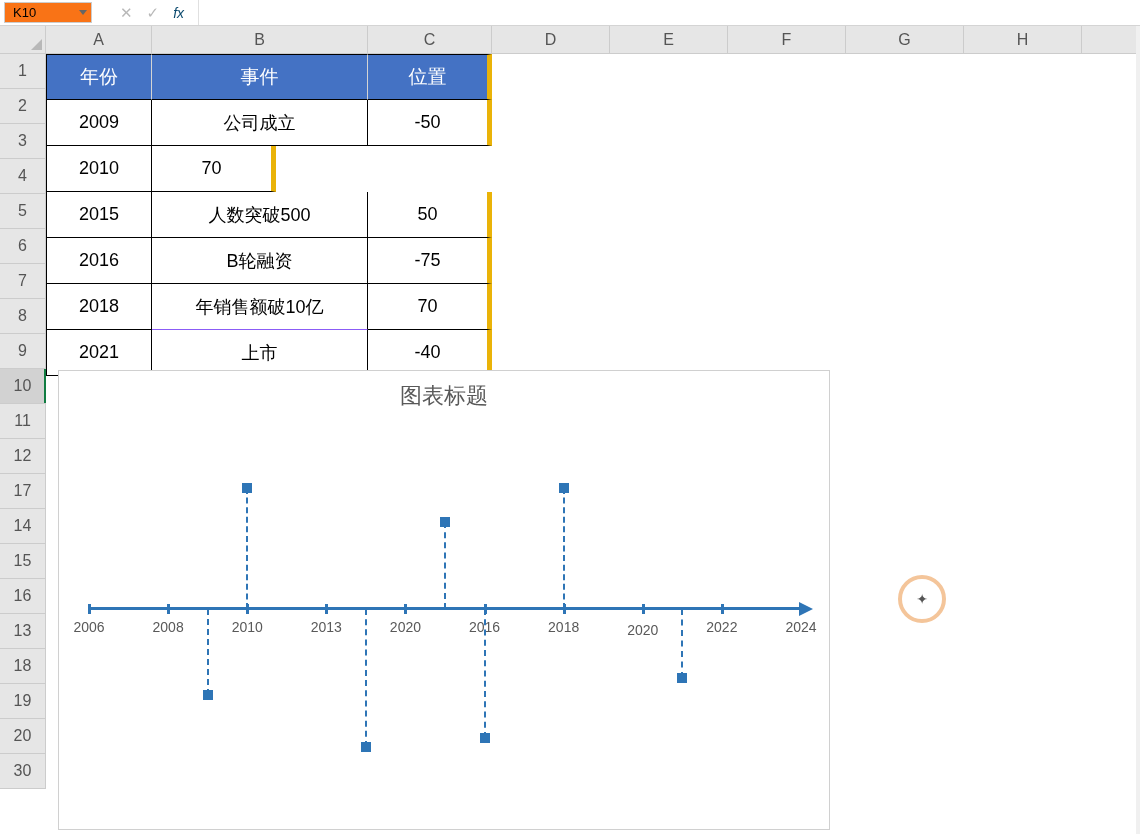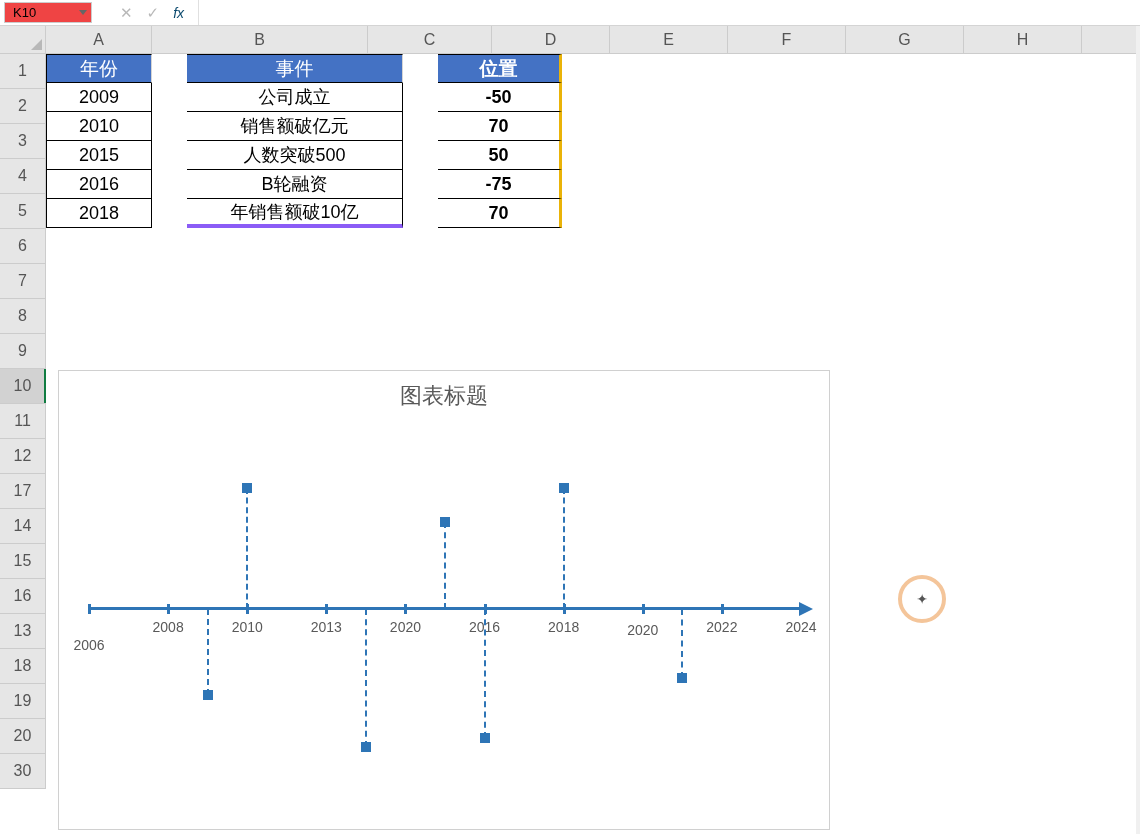--- a/index.html
+++ b/index.html
@@ -21,21 +21,21 @@
       border-bottom: 1px solid #d4d4d4;
       background: #ffffff;
     }
     .name-box {
       width: 88px;
       border: 1px solid #cccccc;
       display: flex;
       align-items: center;
       padding: 0 8px;
       font-size: 13px;
-      background: #ef4444;
+      background: #f97316;
       position: relative;
       margin: 2px 0 2px 4px;
     }
     .name-box-dropdown {
       position: absolute;
       right: 4px;
       width: 0; height: 0;
       border-left: 4px solid transparent;
       border-right: 4px solid transparent;
       border-top: 5px solid #666;
@@ -129,22 +129,21 @@
       background: #d2d2d2;
     }
 
     .cells {
       position: absolute;
       top: 54px;
       left: 46px;
     }
     .data-row {
       display: flex;
-      height: 29px;
-      gap: 35px;
+      height: 46px;
     }
     .cell {
       border-right: 1px solid #d4d4d4;
       border-bottom: 1px solid #d4d4d4;
       display: flex;
       align-items: center;
       justify-content: center;
       font-size: 18px;
       color: #000;
       background: #fff;
@@ -154,21 +153,21 @@
     .c-C { width: 124px; }
 
     .hdr-cell {
       background: #4472c4;
       color: #ffffff;
       font-size: 19px;
     }
     .tb-top { border-top: 1px solid #000; }
     .tb-bottom { border-bottom: 1px solid #000; }
     .tb-left { border-left: 1px solid #000; }
-    .tb-right { border-right: 3px solid #eab308; font-weight: bold; }
+    .tb-right { border-right: 5px solid #eab308; }
 
     
     .row-header.r10::after {
       content: "";
       position: absolute;
       right: -1px; top: 0; bottom: 0; width: 2px;
       background: #107c41;
     }
 
     
@@ -321,47 +320,51 @@
     <div class="cell c-C hdr-cell tb-right tb-top tb-bottom">位置</div>
   </div>
 
   <div class="data-row">
     <div class="cell c-A tb-left" style="border-bottom:1px solid #000;border-right:1px solid #000">2009</div>
     <div class="cell c-B" style="border-bottom:1px solid #000;border-right:1px solid #000">公司成立</div>
     <div class="cell c-C tb-right" style="border-bottom:1px solid #000">-50</div>
   </div>
   <div class="data-row">
     <div class="cell c-A tb-left" style="border-bottom:1px solid #000;border-right:1px solid #000">2010</div>
-    <div class="cell c-B" style="border-bottom:1px solid #000;border-right:1px solid #000">销售额破亿元</div>
     <div class="cell c-C tb-right" style="border-bottom:1px solid #000">70</div>
   </div>
   <div class="data-row">
     <div class="cell c-A tb-left" style="border-bottom:1px solid #000;border-right:1px solid #000">2015</div>
     <div class="cell c-B" style="border-bottom:1px solid #000;border-right:1px solid #000">人数突破500</div>
     <div class="cell c-C tb-right" style="border-bottom:1px solid #000">50</div>
   </div>
   <div class="data-row">
     <div class="cell c-A tb-left" style="border-bottom:1px solid #000;border-right:1px solid #000">2016</div>
     <div class="cell c-B" style="border-bottom:1px solid #000;border-right:1px solid #000">B轮融资</div>
     <div class="cell c-C tb-right" style="border-bottom:1px solid #000">-75</div>
   </div>
   <div class="data-row">
     <div class="cell c-A tb-left" style="border-bottom:1px solid #000;border-right:1px solid #000">2018</div>
-    <div class="cell c-B" style="border-bottom:4px solid #8b5cf6;border-right:1px solid #000">年销售额破10亿</div>
+    <div class="cell c-B" style="border-bottom:1px solid #8b5cf6;border-right:1px solid #000">年销售额破10亿</div>
     <div class="cell c-C tb-right" style="border-bottom:1px solid #000">70</div>
+  </div>
+  <div class="data-row">
+    <div class="cell c-A tb-left tb-bottom" style="border-right:1px solid #000">2021</div>
+    <div class="cell c-B tb-bottom" style="border-right:1px solid #000">上市</div>
+    <div class="cell c-C tb-right tb-bottom">-40</div>
   </div>
 </div>
 
 <div class="chart-object">
   <div class="chart-title">图表标题</div>
   <div class="chart-plot" id="plot" style="width: 732px; height: 385px;">
       <div class="axis-line" style="left: 10px; width: 712px; top: 181px;"></div>
       <div class="axis-arrow" style="left: 720px; top: 175.5px;"></div>
       <div class="axis-tick" style="left: 9px; top: 177.5px;"></div>
-      <div class="axis-label" style="left: 10px; top: 192.5px; margin-top: 18px;">2006</div>
+      <div class="axis-label" style="left: 10px; top: 192.5px;">2006</div>
       <div class="axis-tick" style="left: 88.1111px; top: 177.5px;"></div>
       <div class="axis-label" style="left: 89.1111px; top: 192.5px;">2008</div>
       <div class="axis-tick" style="left: 167.222px; top: 177.5px;"></div>
       <div class="axis-label" style="left: 168.222px; top: 192.5px;">2010</div>
       <div class="axis-tick" style="left: 246.333px; top: 177.5px;"></div>
       <div class="axis-label" style="left: 247.333px; top: 192.5px;">2013</div>
       <div class="axis-tick" style="left: 325.444px; top: 177.5px;"></div>
       <div class="axis-label" style="left: 326.444px; top: 192.5px;">2020</div>
       <div class="axis-tick" style="left: 404.556px; top: 177.5px;"></div>
       <div class="axis-label" style="left: 405.556px; top: 192.5px;">2016</div>

